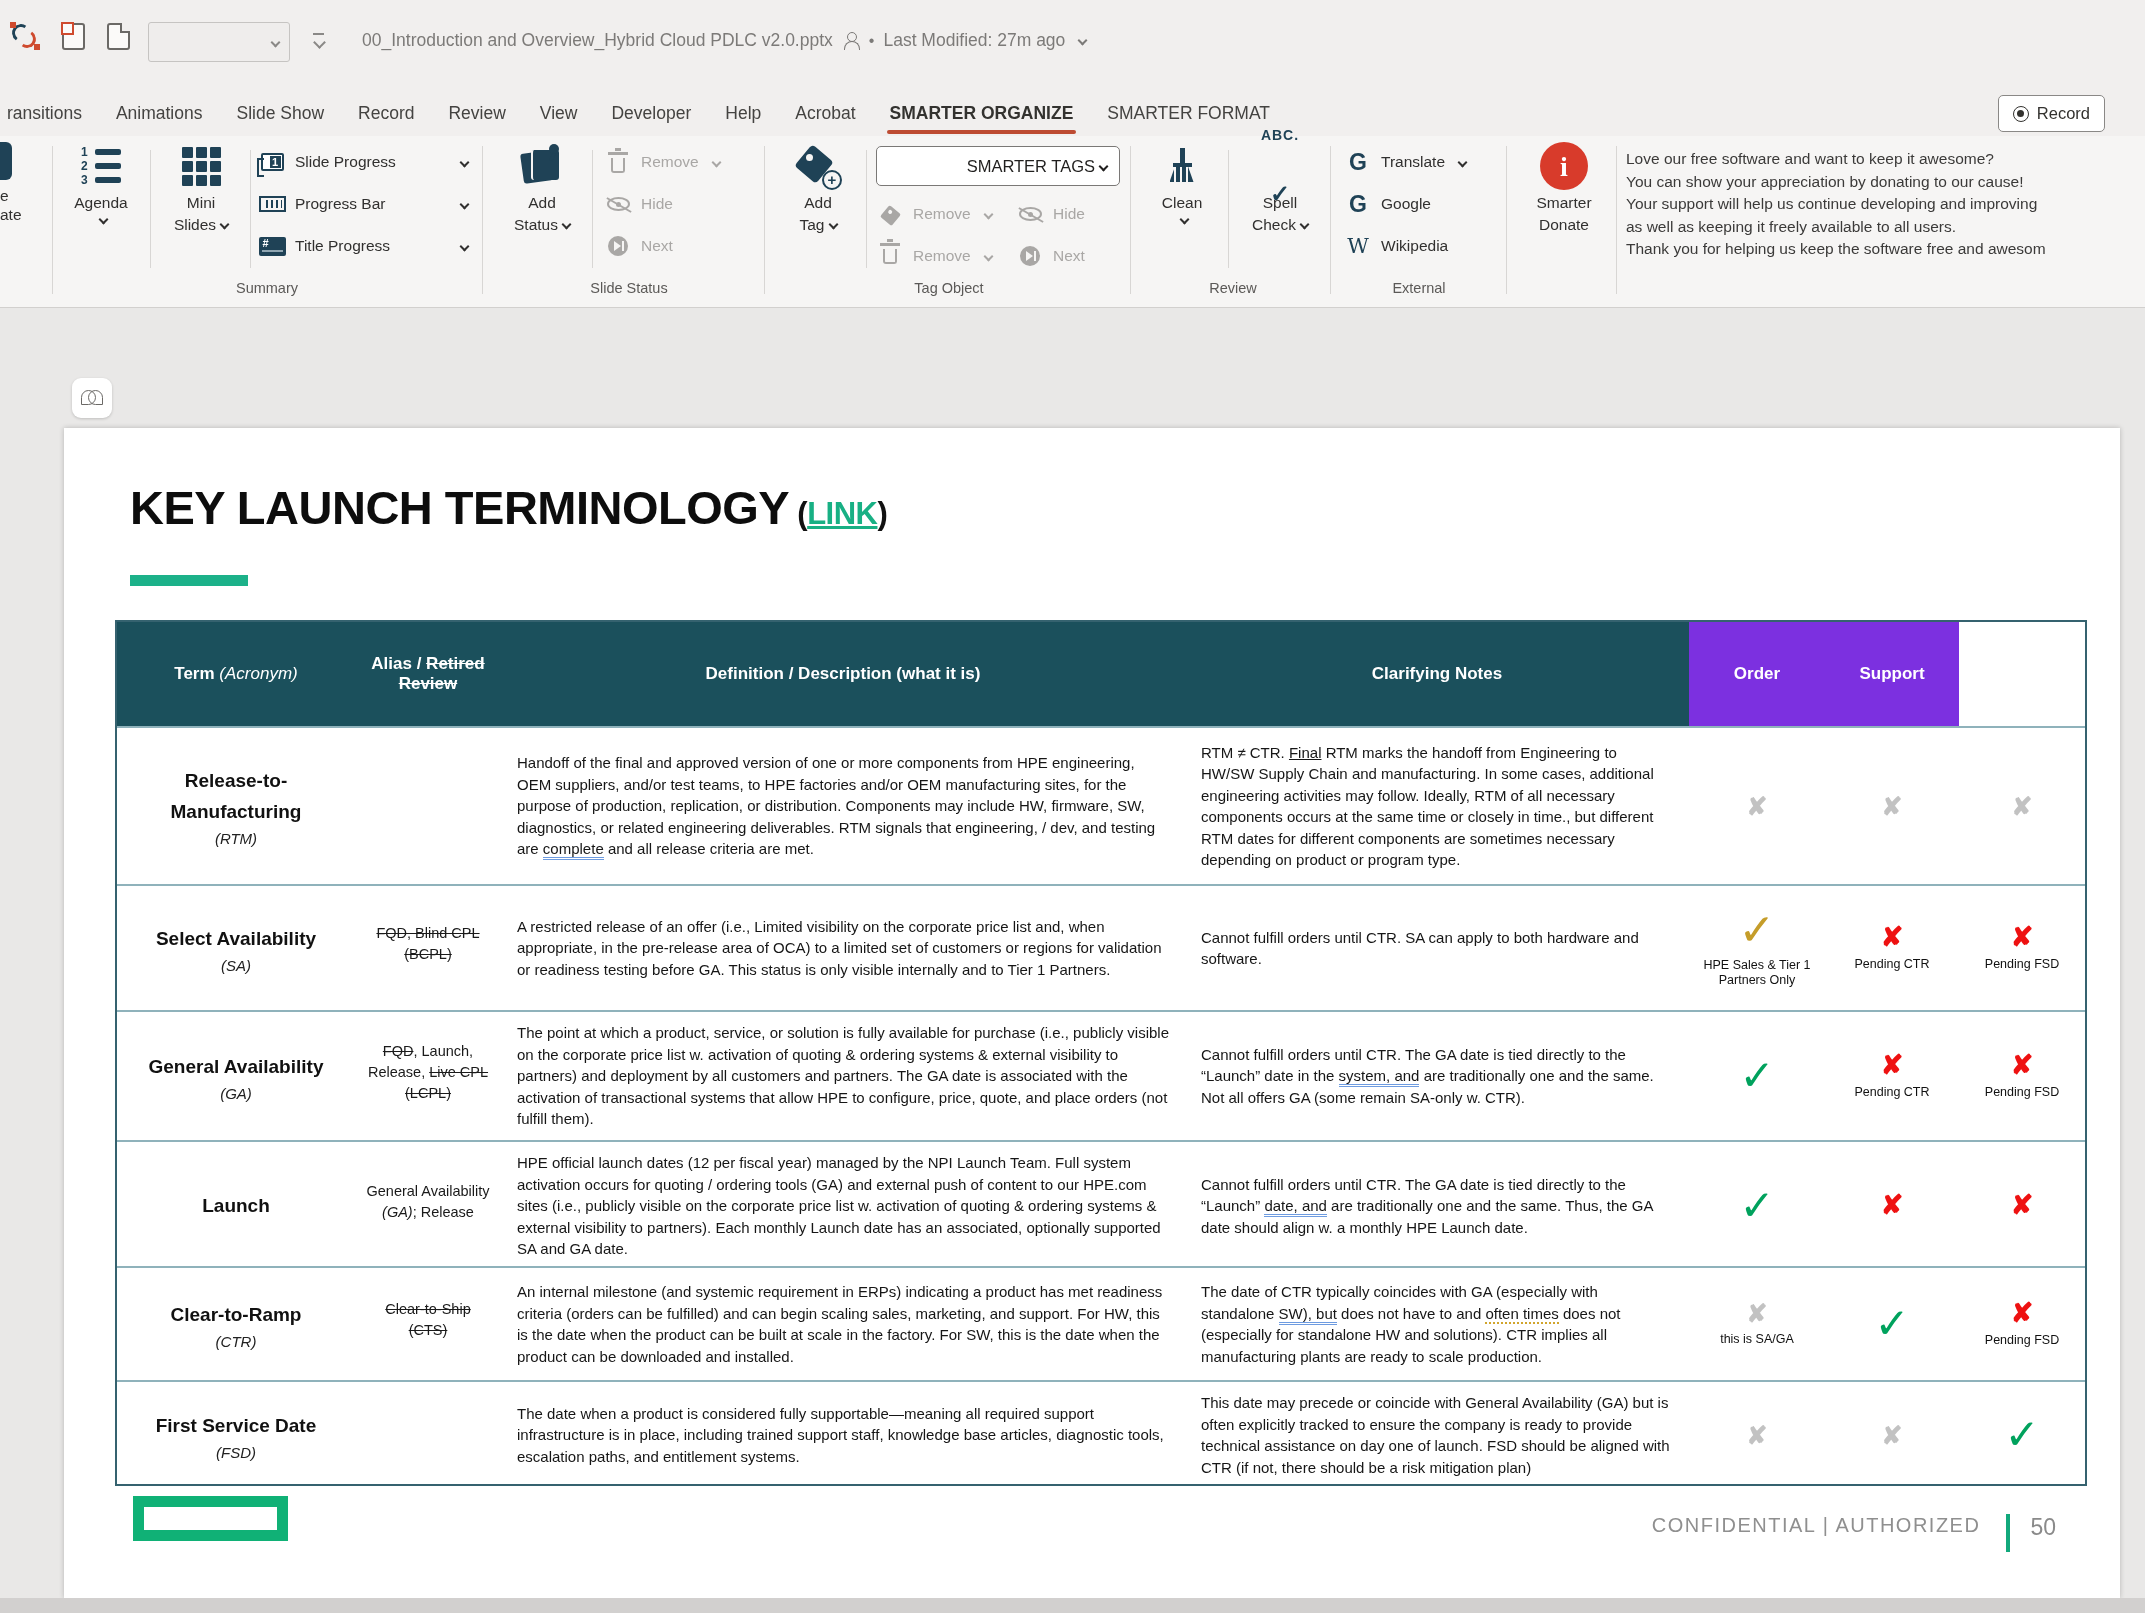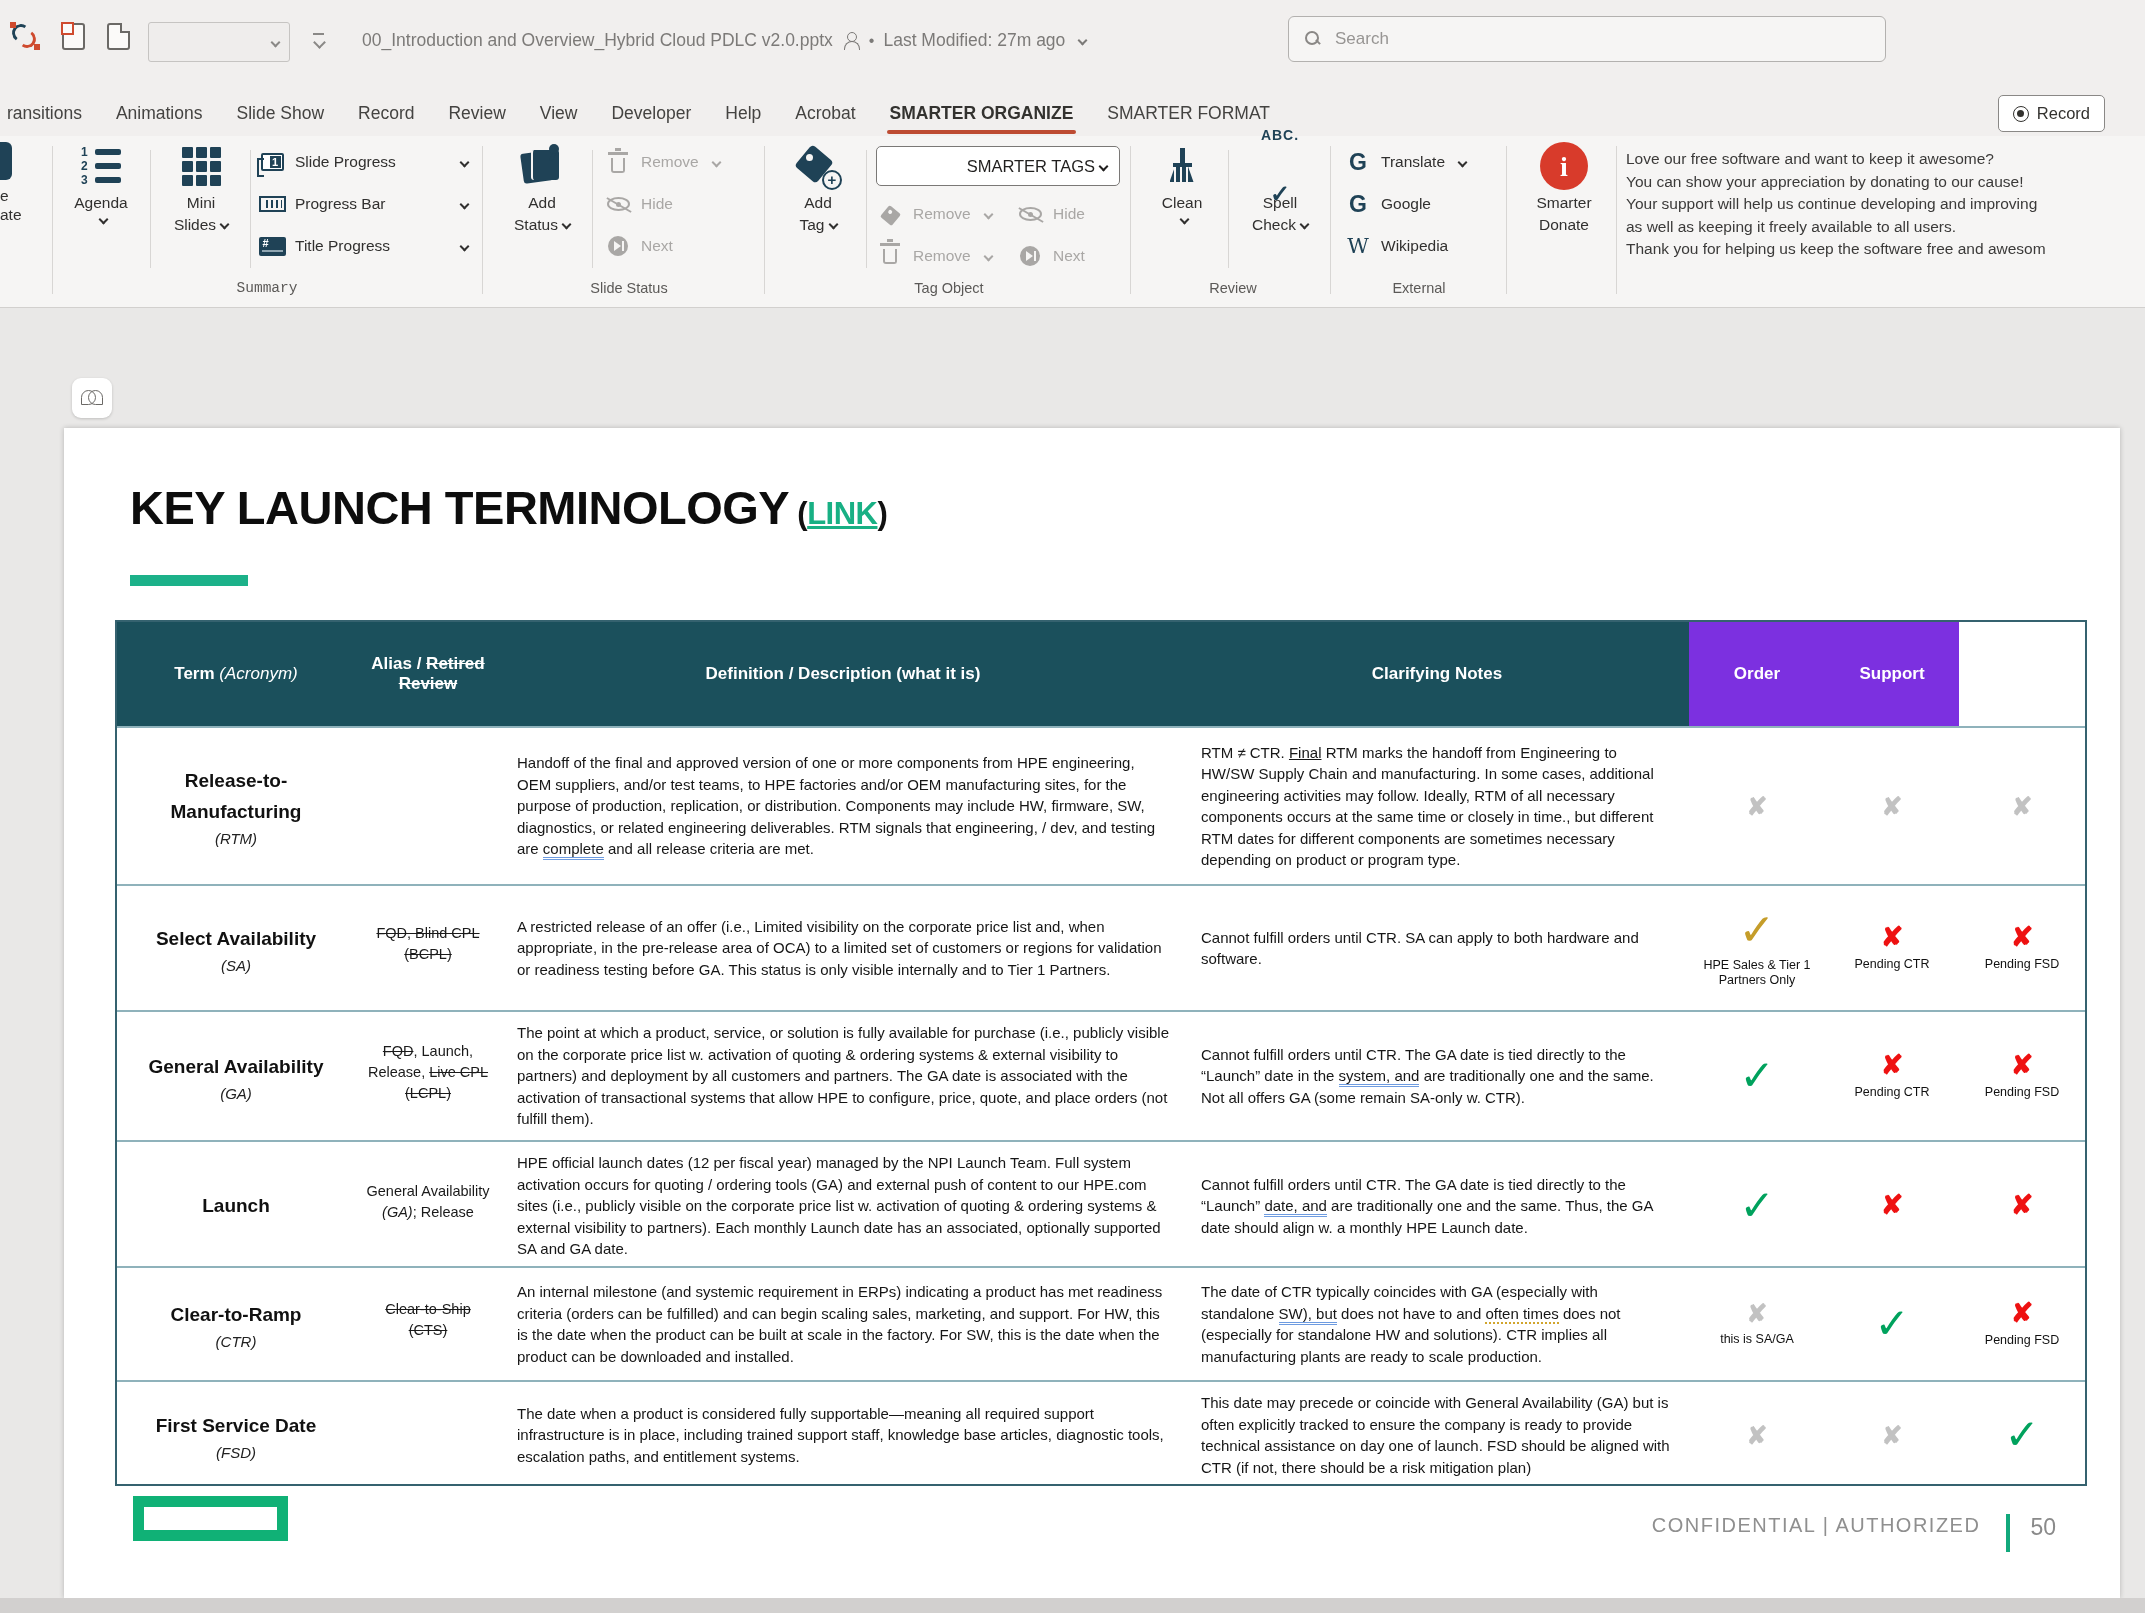--- a/index.html
+++ b/index.html
@@ -181,24 +181,20 @@
         <span class="chv"></span>
       </div>
     <span class="ribtoggle"></span>
     <div class="doc-title-row">
       <span>00_Introduction and Overview_Hybrid Cloud PDLC v2.0.pptx</span>
       <span class="person-ic"></span>
       <span class="dot-sep">•</span>
       <span>Last Modified: 27m ago</span>
       <span class="chv"></span>
     </div>
-    <div class="searchbox">
-      <span class="search-ic"></span>
-      <input type="text" placeholder="Search" style="">
-    </div>
   </div>
 
   <div class="menubar">
     <div class="mtabs">
         <div class="mtab">ransitions</div>
         <div class="mtab">Animations</div>
         <div class="mtab">Slide Show</div>
         <div class="mtab">Record</div>
         <div class="mtab">Review</div>
         <div class="mtab">View</div>
@@ -280,21 +276,21 @@
       <span>Progress Bar</span>
       <span class="chv" style="margin-left:auto;"></span>
     </div>
     <div class="smallrow" style="left:258px;top:94px;width:210px;">
       <span class="sicon">
           <span class="i-titleprog"></span>
         </span>
       <span>Title Progress</span>
       <span class="chv" style="margin-left:auto;"></span>
     </div>
-    <div class="glabel" style="left:52px;width:430px;font-family:Liberation Mono, monospace;">Summary</div>
+    <div class="glabel" style="left:52px;width:430px;">Summary</div>
     <div class="vdiv" style="left:482px;"></div>
 
     <div class="bigbtn" style="left:498px;width:88px;">
       <span class="bicon">
           <span class="i-sticky">
             <span class="p1"></span>
             <span class="p2"></span>
             <span class="pin"></span>
           </span>
         </span>

